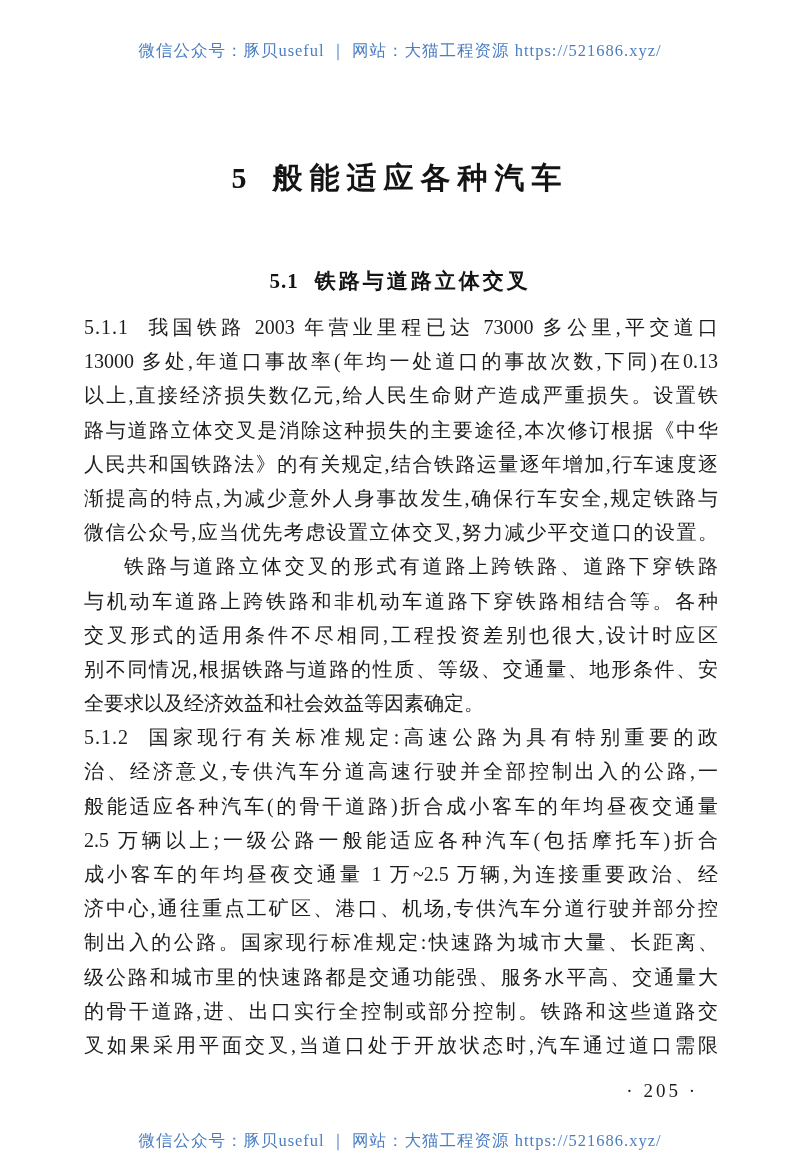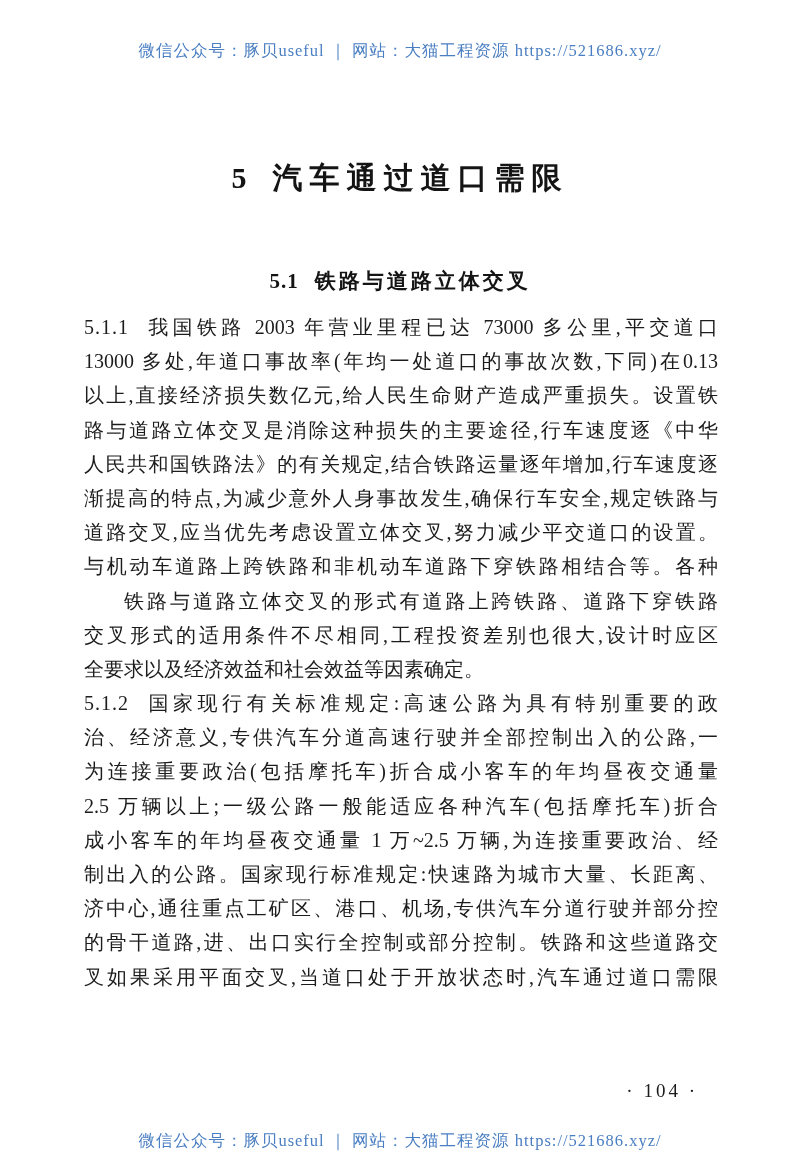--- a/index.html
+++ b/index.html
@@ -90,47 +90,49 @@
   }
 </style>
 </head>
 <body>
 
 <div class="page">
 
   <div class="watermark wm-top">微信公众号：豚贝useful ｜ 网站：大猫工程资源 https://521686.xyz/</div>
 
   <div class="chapter-title">
-    <span class="num">5</span><span class="txt">汽车通过道口需限</span>
+    <span class="num">5</span><span class="txt">般能适应各种汽车</span>
   </div>
 
   <div class="section-heading">
     <span class="num">5.1</span><span class="txt">铁路与道路立体交叉</span>
   </div>
 
   <div class="bodytext">
     <div class="line"><span class="clause-num">5.1.1</span><span>我国铁路 2003 年营业里程已达 73000 多公里,平交道口</span></div>
     <div class="line">13000 多处,年道口事故率(年均一处道口的事故次数,下同)在0.13</div>
     <div class="line">以上,直接经济损失数亿元,给人民生命财产造成严重损失。设置铁</div>
-    <div class="line">路与道路立体交叉是消除这种损失的主要途径,行车速度逐《中华</div>
+    <div class="line">路与道路立体交叉是消除这种损失的主要途径,本次修订根据《中华</div>
     <div class="line">人民共和国铁路法》的有关规定,结合铁路运量逐年增加,行车速度逐</div>
     <div class="line">渐提高的特点,为减少意外人身事故发生,确保行车安全,规定铁路与</div>
-    <div class="line">道路交叉,应当优先考虑设置立体交叉,努力减少平交道口的设置。</div>
+    <div class="line">微信公众号,应当优先考虑设置立体交叉,努力减少平交道口的设置。</div>
+    <div class="line indent">铁路与道路立体交叉的形式有道路上跨铁路、道路下穿铁路</div>
     <div class="line">与机动车道路上跨铁路和非机动车道路下穿铁路相结合等。各种</div>
-    <div class="line indent">铁路与道路立体交叉的形式有道路上跨铁路、道路下穿铁路</div>
     <div class="line">交叉形式的适用条件不尽相同,工程投资差别也很大,设计时应区</div>
+    <div class="line">别不同情况,根据铁路与道路的性质、等级、交通量、地形条件、安</div>
     <div class="line short">全要求以及经济效益和社会效益等因素确定。</div>
     <div class="line"><span class="clause-num">5.1.2</span><span>国家现行有关标准规定:高速公路为具有特别重要的政</span></div>
     <div class="line">治、经济意义,专供汽车分道高速行驶并全部控制出入的公路,一</div>
-    <div class="line">为连接重要政治(包括摩托车)折合成小客车的年均昼夜交通量</div>
+    <div class="line">般能适应各种汽车(的骨干道路)折合成小客车的年均昼夜交通量</div>
     <div class="line">2.5 万辆以上;一级公路一般能适应各种汽车(包括摩托车)折合</div>
     <div class="line">成小客车的年均昼夜交通量 1 万~2.5 万辆,为连接重要政治、经</div>
+    <div class="line">济中心,通往重点工矿区、港口、机场,专供汽车分道行驶并部分控</div>
     <div class="line">制出入的公路。国家现行标准规定:快速路为城市大量、长距离、</div>
-    <div class="line">济中心,通往重点工矿区、港口、机场,专供汽车分道行驶并部分控</div>
+    <div class="line">级公路和城市里的快速路都是交通功能强、服务水平高、交通量大</div>
     <div class="line">的骨干道路,进、出口实行全控制或部分控制。铁路和这些道路交</div>
     <div class="line">叉如果采用平面交叉,当道口处于开放状态时,汽车通过道口需限</div>
   </div>
 
-  <div class="page-number">· 104 ·</div>
+  <div class="page-number">· 205 ·</div>
 
   <div class="watermark wm-bottom">微信公众号：豚贝useful ｜ 网站：大猫工程资源 https://521686.xyz/</div>
 
 </div>
 
 </body></html>

